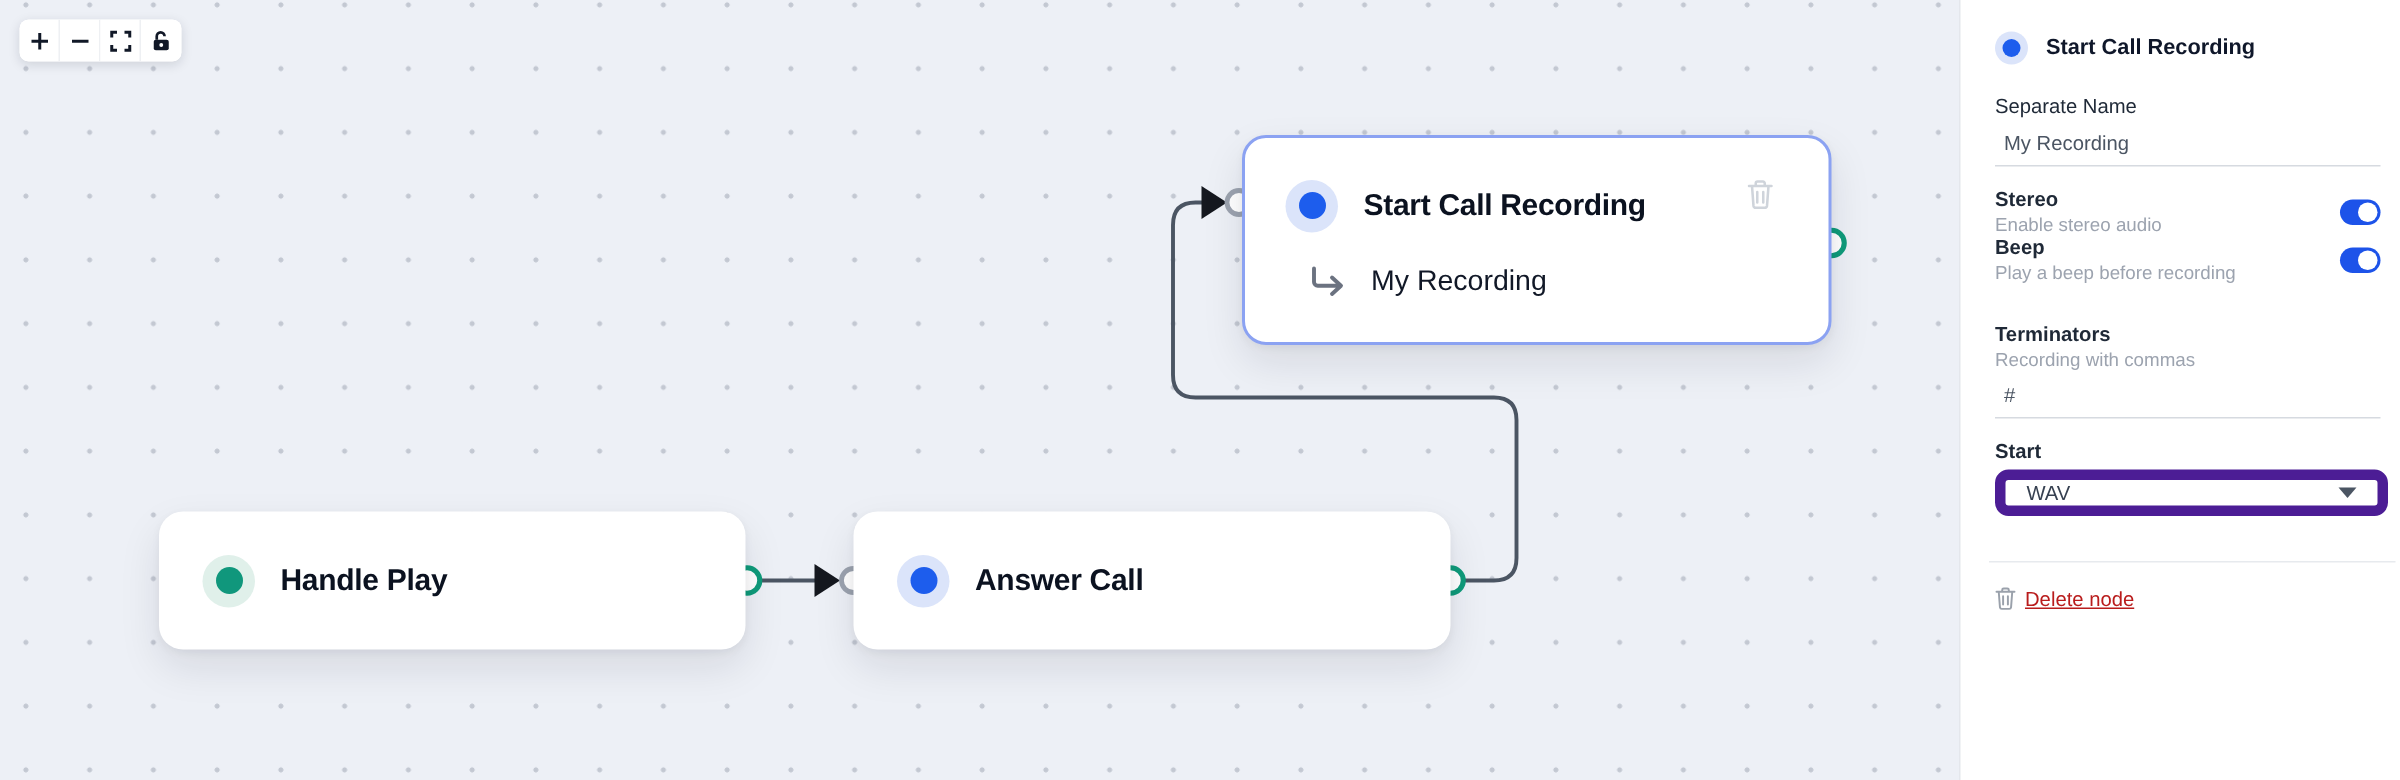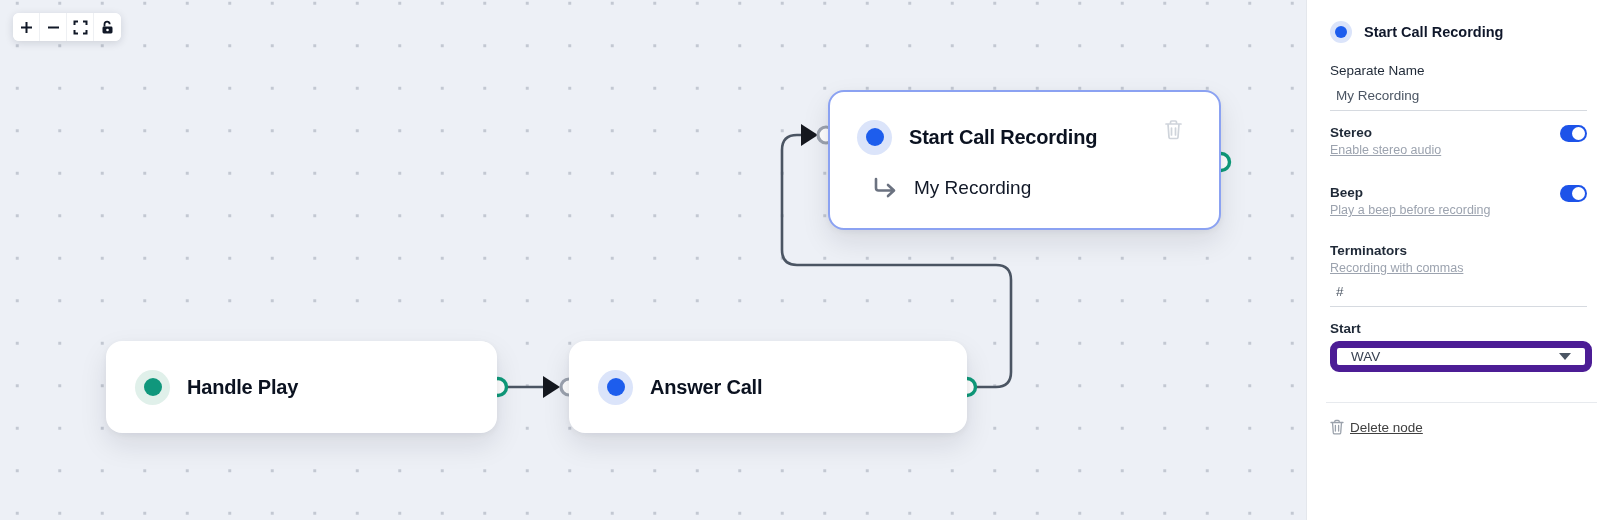--- a/index.html
+++ b/index.html
@@ -49,43 +49,43 @@
 
   
   .panel { position:absolute; left:1306px; top:0; width:294px; height:520px;
     background:#fff; border-left:1px solid #e4e7ec; padding:20px 14px 0 23px; }
   .panel-header { display:flex; align-items:center; gap:12px; height:24px; }
   .panel-header .halo { width:22px; height:22px; }
   .panel-header .dot { width:12px; height:12px; }
   .panel-title { font-size:14.5px; font-weight:700; color:#0f172a; }
 
   .fld-label { font-size:13.5px; font-weight:600; color:#1f2937; }
-  .fld-help  { font-size:12.5px; color:#9ca3af; margin-top:3px;text-decoration:underline; }
+  .fld-help  { font-size:12.5px; color:#9ca3af; margin-top:3px; }
 
   .uinput { display:block; width:257px; border:none; border-bottom:1px solid #d6dae0;
     background:transparent; font-family:"Liberation Sans",sans-serif;
     font-size:13.5px; color:#4b5563; padding:0 0 7px 6px; outline:none; }
 
-  .switch-row { display:flex; align-items:flex-start; justify-content:space-between;
+  .switch-row { display:flex; align-items:center; justify-content:space-between;
     width:257px; margin-top:14px; }
   .toggle { position:relative; width:27px; height:17px; border-radius:9px;
     background:#1d53e9; flex:0 0 auto; cursor:pointer; }
   .toggle .knob { position:absolute; top:2px; right:2px; width:13px; height:13px;
     border-radius:50%; background:#fff; }
 
   .select { width:262px; height:31px; border:7px solid #4c1d95; border-radius:9px;
     display:flex; align-items:center; padding:0 14px; margin-top:5px; cursor:pointer;
     justify-content:space-between; background:#fff; }
   .select-value { font-size:13.5px; color:#374151; }
   .caret { width:0; height:0; border-left:6px solid transparent; border-right:6px solid transparent;
     border-top:7px solid #4b5563; }
 
   .panel-divider { width:271px; margin:30px 0 0 -4px; border:none; border-top:1px solid #e7eaee; }
   .delete-row { display:flex; align-items:center; gap:6px; margin-top:16px; cursor:pointer; }
-  .delete-label { font-size:13.5px; color:#404040; text-decoration:underline; }
+  .delete-label { font-size:13.5px; color:#b91c1c; text-decoration:underline; }
 </style>
 </head>
 <body>
 
 <div class="canvas">
 
   <svg class="edges" xmlns="http://www.w3.org/2000/svg">
 
     <path d="M 498 387 L 549 387" stroke="#4b5563" stroke-width="2.6" fill="none"></path>
 
@@ -182,21 +182,21 @@
   <div class="switch-row">
     <div>
       <div class="fld-label">Stereo</div>
       <div class="fld-help">Enable stereo audio</div>
     </div>
     <span class="toggle">
         <span class="knob"></span>
       </span>
   </div>
 
-  <div class="switch-row" style="margin-top:28px;">
+  <div class="switch-row" style="margin-top:0;">
     <div>
       <div class="fld-label">Beep</div>
       <div class="fld-help">Play a beep before recording</div>
     </div>
     <span class="toggle">
         <span class="knob"></span>
       </span>
   </div>
 
   <div style="margin-top:26px;">

